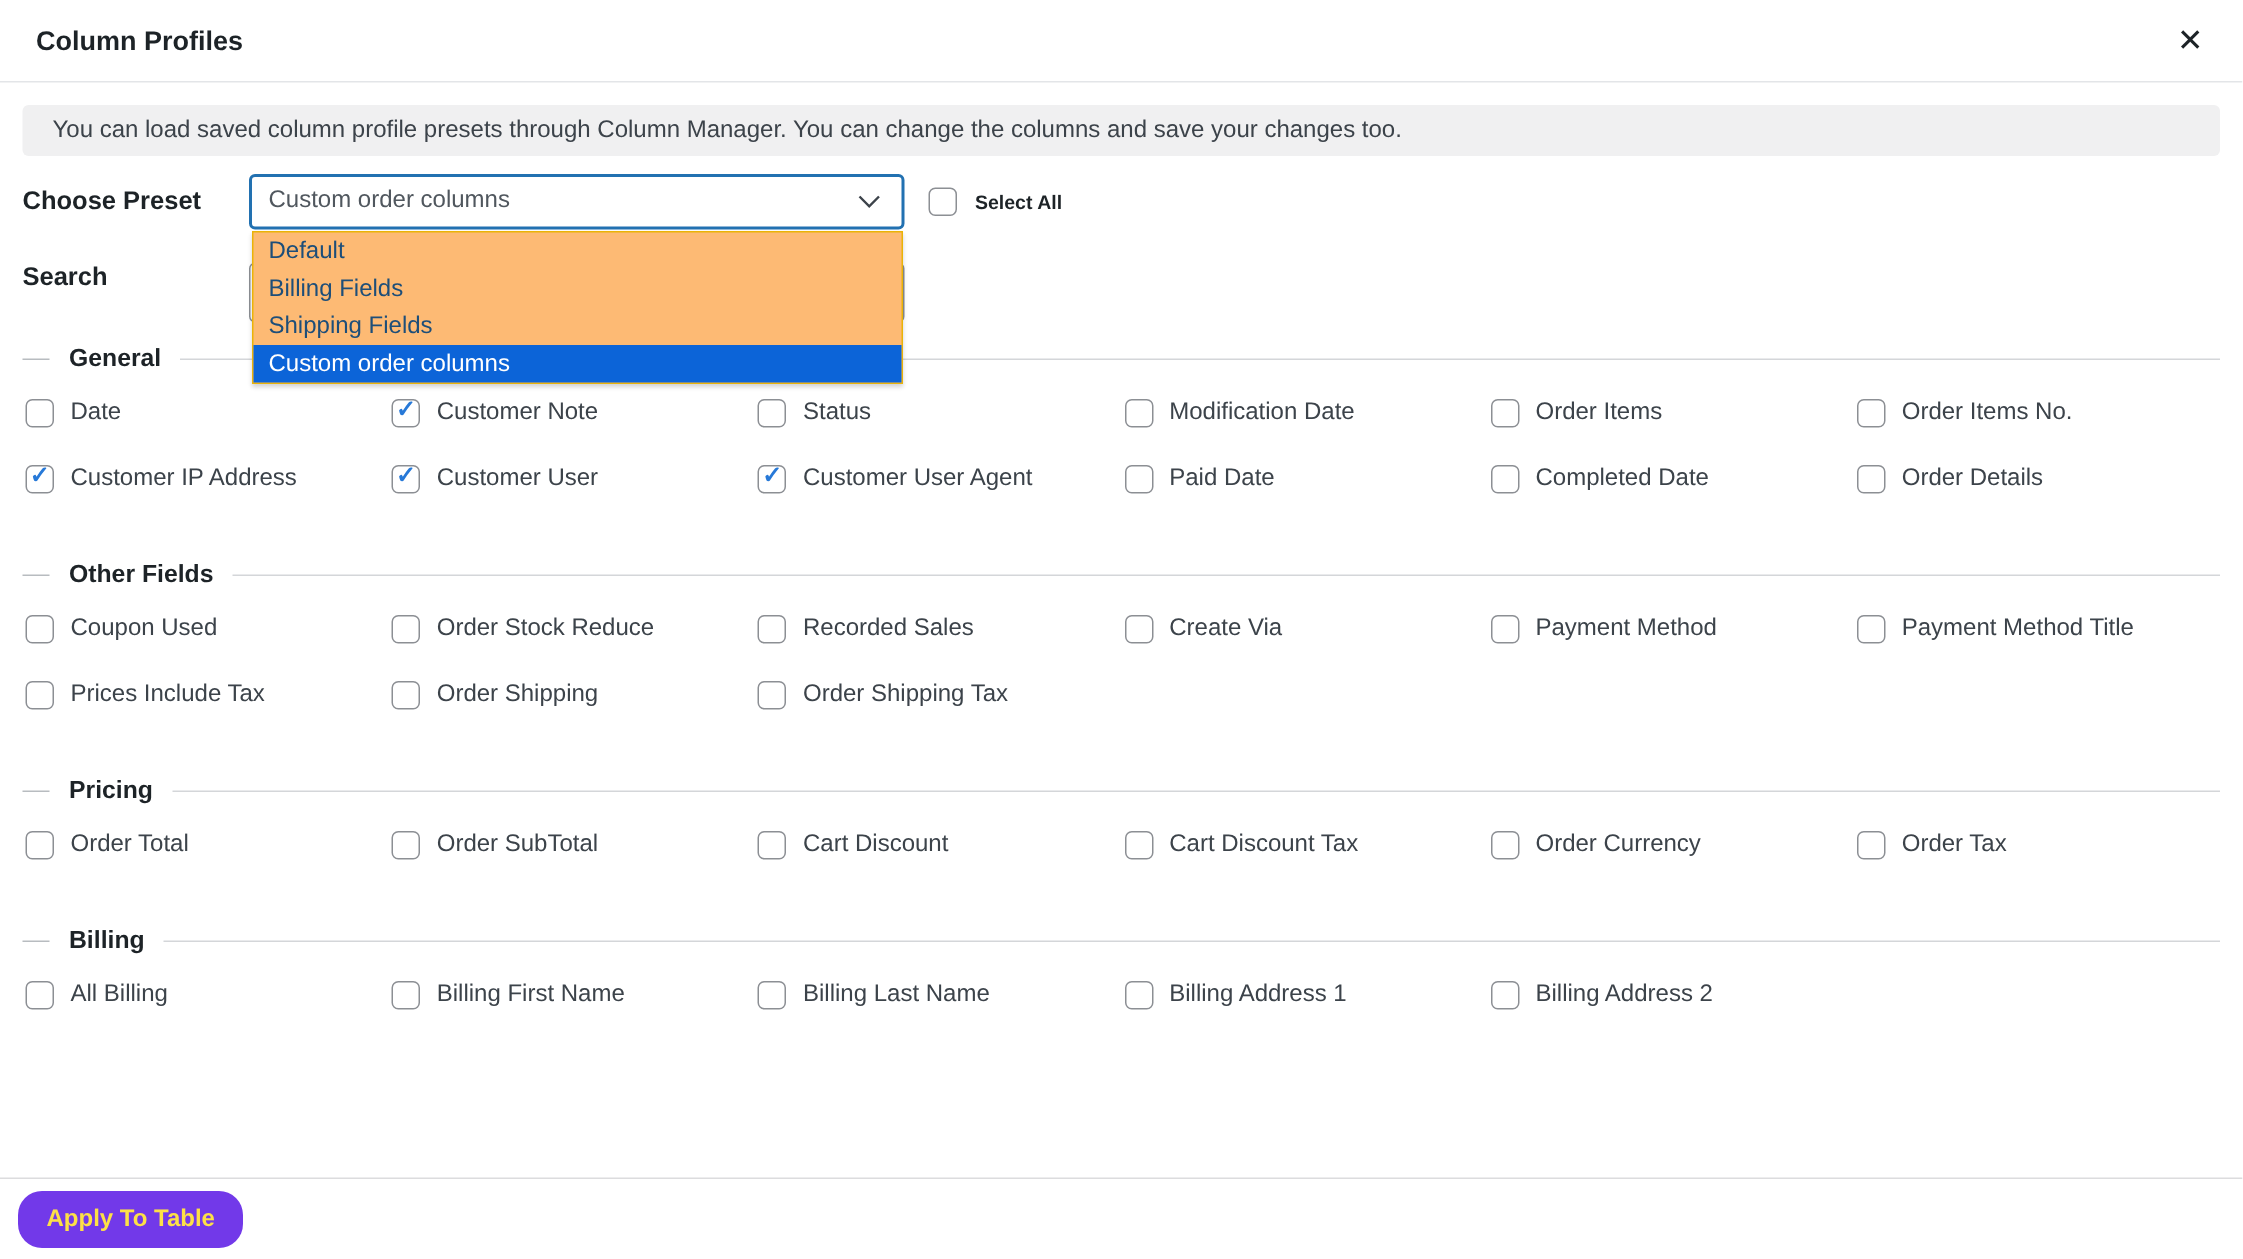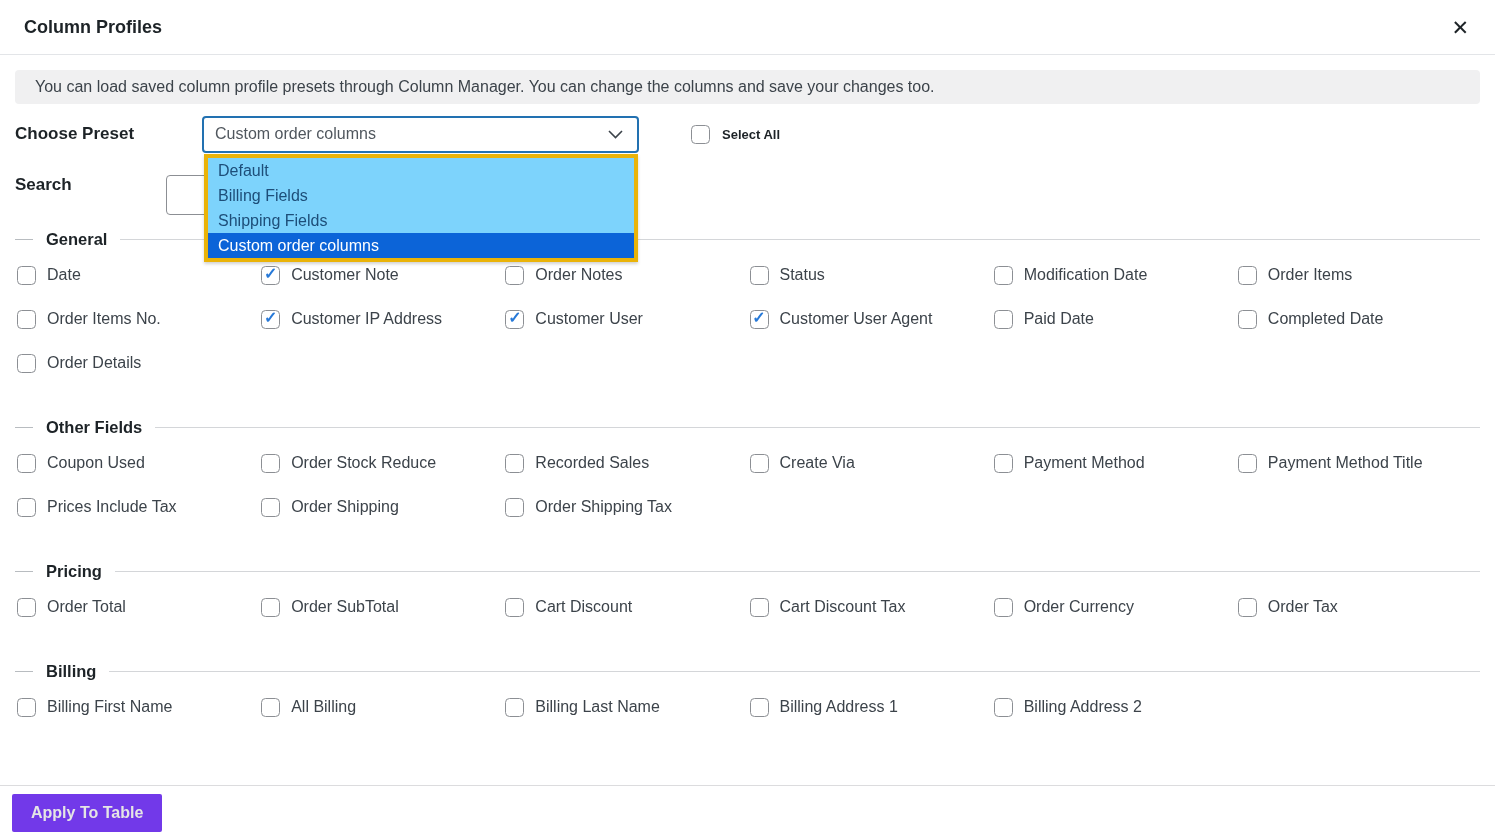--- a/index.html
+++ b/index.html
@@ -15,31 +15,31 @@
   .close-btn { background:none; border:none; font-size:21px; color:#1d2327; cursor:pointer;
     line-height:1; padding:4px; }
 
   
   .modal-body { padding:15px 15px 0 15px; }
 
   .banner { background:#f0f0f1; border-radius:4px; height:34px; display:flex; align-items:center;
     padding:0 20px; font-size:16px; color:#3c434a; margin-bottom:11px; }
 
   
-  .preset-row { display:flex; align-items:center; position:relative; height:38px;gap:36px; }
+  .preset-row { display:flex; align-items:center; position:relative; height:38px; }
   .row-label { width:151px; font-size:17px; font-weight:700; color:#1d2327; flex:0 0 151px; }
   .select-wrap { position:relative; }
   .preset-select { width:437px; height:37px; border:2px solid #2271b1; border-radius:4px;
     background:#fff; display:flex; align-items:center; justify-content:space-between;
     padding:0 14px 0 11px; cursor:pointer; }
   .preset-select .sel-text { font-size:16px; color:#50575e; }
   .chevron-icon svg { display:block; }
 
-  .listbox { position:absolute; top:38px; left:2px; width:434px; background:#7dd3fc;
-    border:4px solid #eab308; box-shadow:0 2px 3px rgba(0,0,0,.18); z-index:20; }
+  .listbox { position:absolute; top:38px; left:2px; width:434px; background:#fdba74;
+    border:1px solid #eab308; box-shadow:0 2px 3px rgba(0,0,0,.18); z-index:20; }
   .option { height:25px; line-height:25px; padding-left:10px; font-size:16px;
     color:#1d4e79; cursor:pointer; white-space:nowrap; }
   .option.highlighted { background:#0c64d8; color:#fff; }
 
   .select-all-wrap { display:flex; align-items:center; margin-left:16px; cursor:pointer; }
   .select-all-wrap .cb { margin-right:12px; }
   .select-all-label { font-size:13px; font-weight:700; color:#1d2327; }
 
   
   .search-row { display:flex; align-items:flex-start; margin-top:22px; height:40px; position:relative; }
@@ -62,21 +62,21 @@
     background:#fff; display:inline-flex; align-items:center; justify-content:center;
     flex:0 0 19px; cursor:pointer; }
   .cb .check-glyph { display:none; font-size:16px; font-weight:700; color:#2779d8;
     line-height:1; transform:translateY(-1px); }
   .cb.checked .check-glyph { display:block; }
   .item-label { font-size:16px; color:#3c434a; margin-left:11px; white-space:nowrap; }
 
   
   .modal-footer { position:absolute; left:0; right:0; bottom:0; height:54px;
     border-top:1px solid #dcdcde; background:#fff; display:flex; align-items:center; }
-  .apply-btn { margin-left:12px; background:#7239e9; color:#e5e5e5; border:none; border-radius:2px;
+  .apply-btn { margin-left:12px; background:#7239e9; color:#fde047; border:none; border-radius:16px;
     height:38px; padding:0 19px; font-size:16px; font-weight:700; cursor:pointer;
     font-family:"Liberation Sans", sans-serif; }
 </style>
 </head>
 <body>
 
 <div class="modal">
 
   <div class="modal-header">
     <div class="modal-title">Column Profiles</div>
@@ -129,24 +129,20 @@
               <span class="item-label">Date</span>
             </label>
             <label class="item">
               <span class="cb checked">
                 <span class="check-glyph">✓</span>
               </span>
               <span class="item-label">Customer Note</span>
             </label>
             <label class="item">
               <span class="cb"></span>
-              <span class="item-label">Order Notes</span>
-            </label>
-            <label class="item">
-              <span class="cb"></span>
               <span class="item-label">Status</span>
             </label>
             <label class="item">
               <span class="cb"></span>
               <span class="item-label">Modification Date</span>
             </label>
             <label class="item">
               <span class="cb"></span>
               <span class="item-label">Order Items</span>
             </label>
@@ -266,25 +262,25 @@
         </div>
         <div class="section">
           <div class="section-head">
             <div class="line-short"></div>
             <div class="section-title">Billing</div>
             <div class="line-long"></div>
           </div>
           <div class="items-grid">
             <label class="item">
               <span class="cb"></span>
+              <span class="item-label">All Billing</span>
+            </label>
+            <label class="item">
+              <span class="cb"></span>
               <span class="item-label">Billing First Name</span>
-            </label>
-            <label class="item">
-              <span class="cb"></span>
-              <span class="item-label">All Billing</span>
             </label>
             <label class="item">
               <span class="cb"></span>
               <span class="item-label">Billing Last Name</span>
             </label>
             <label class="item">
               <span class="cb"></span>
               <span class="item-label">Billing Address 1</span>
             </label>
             <label class="item">

